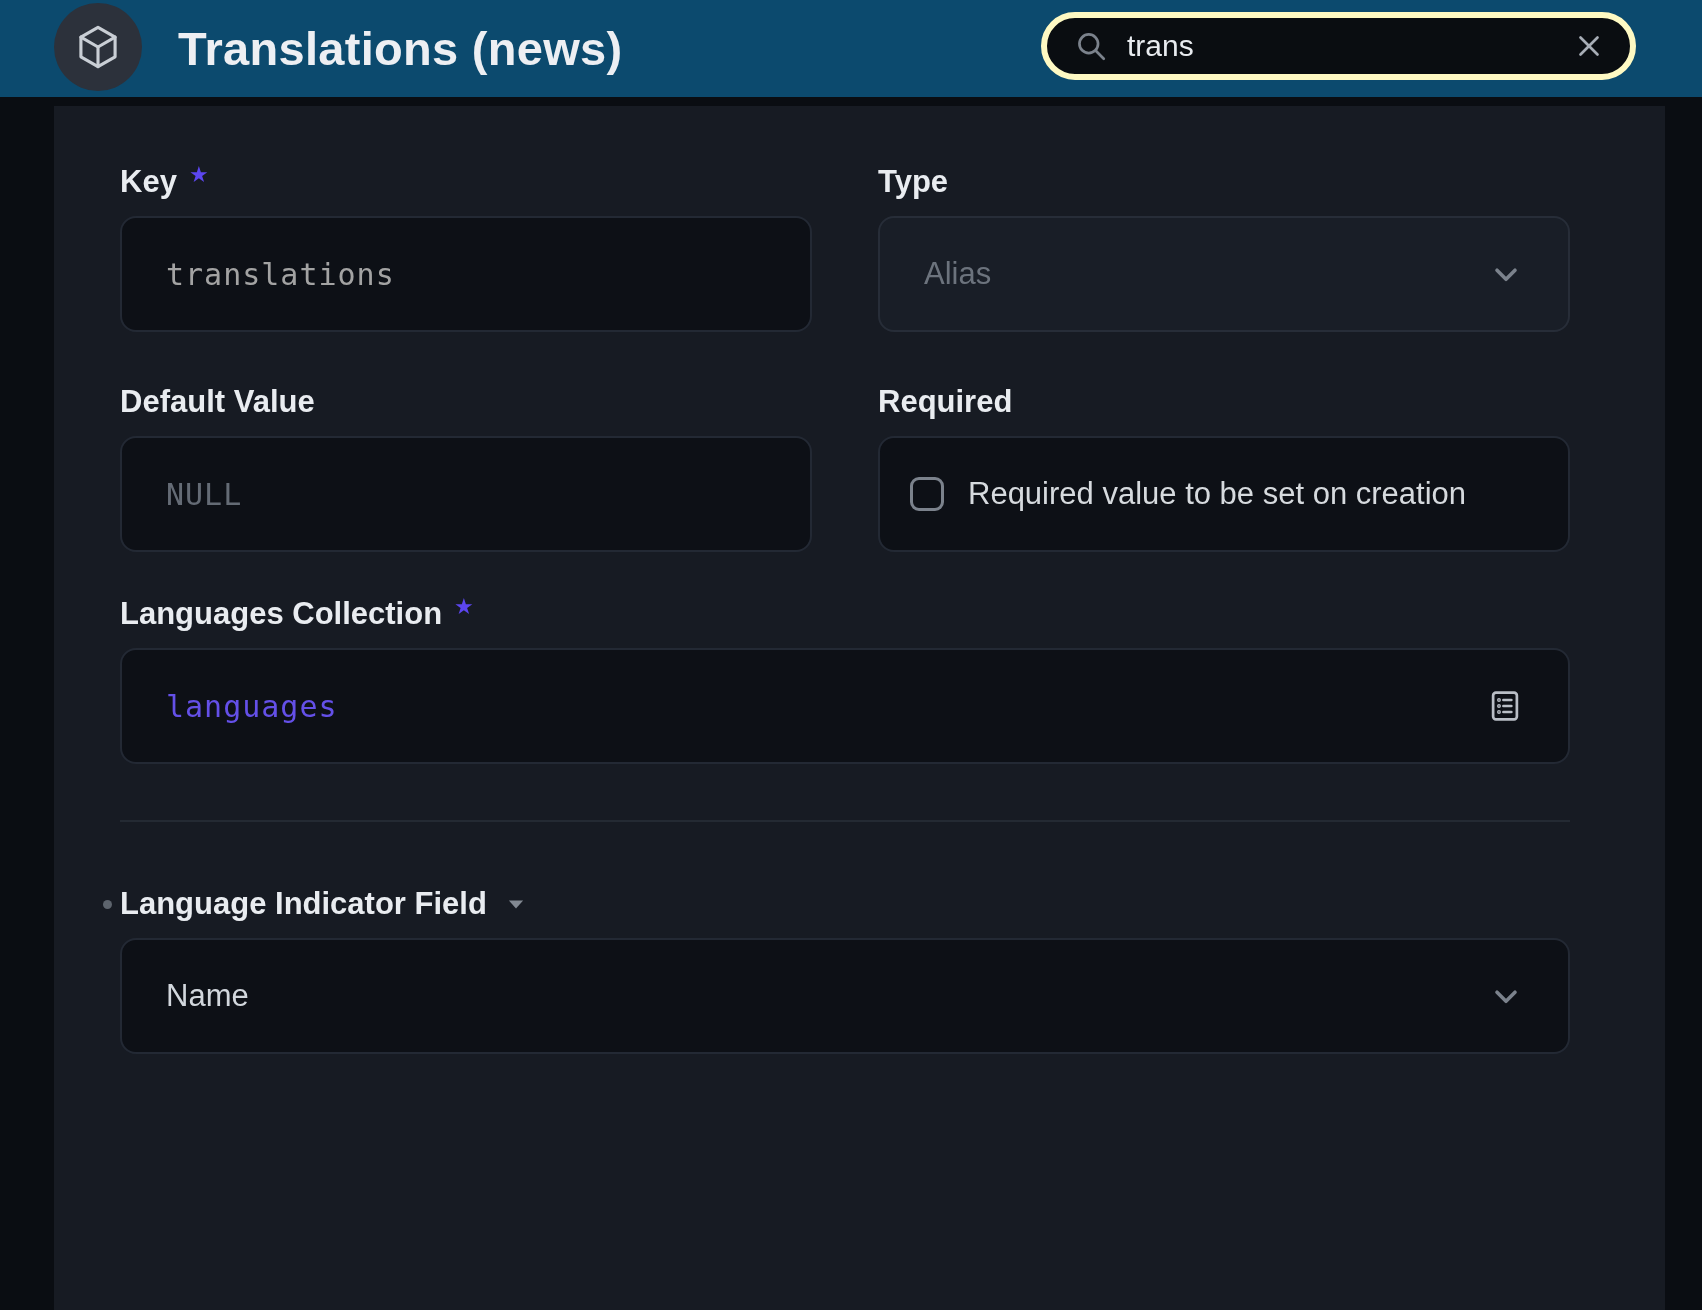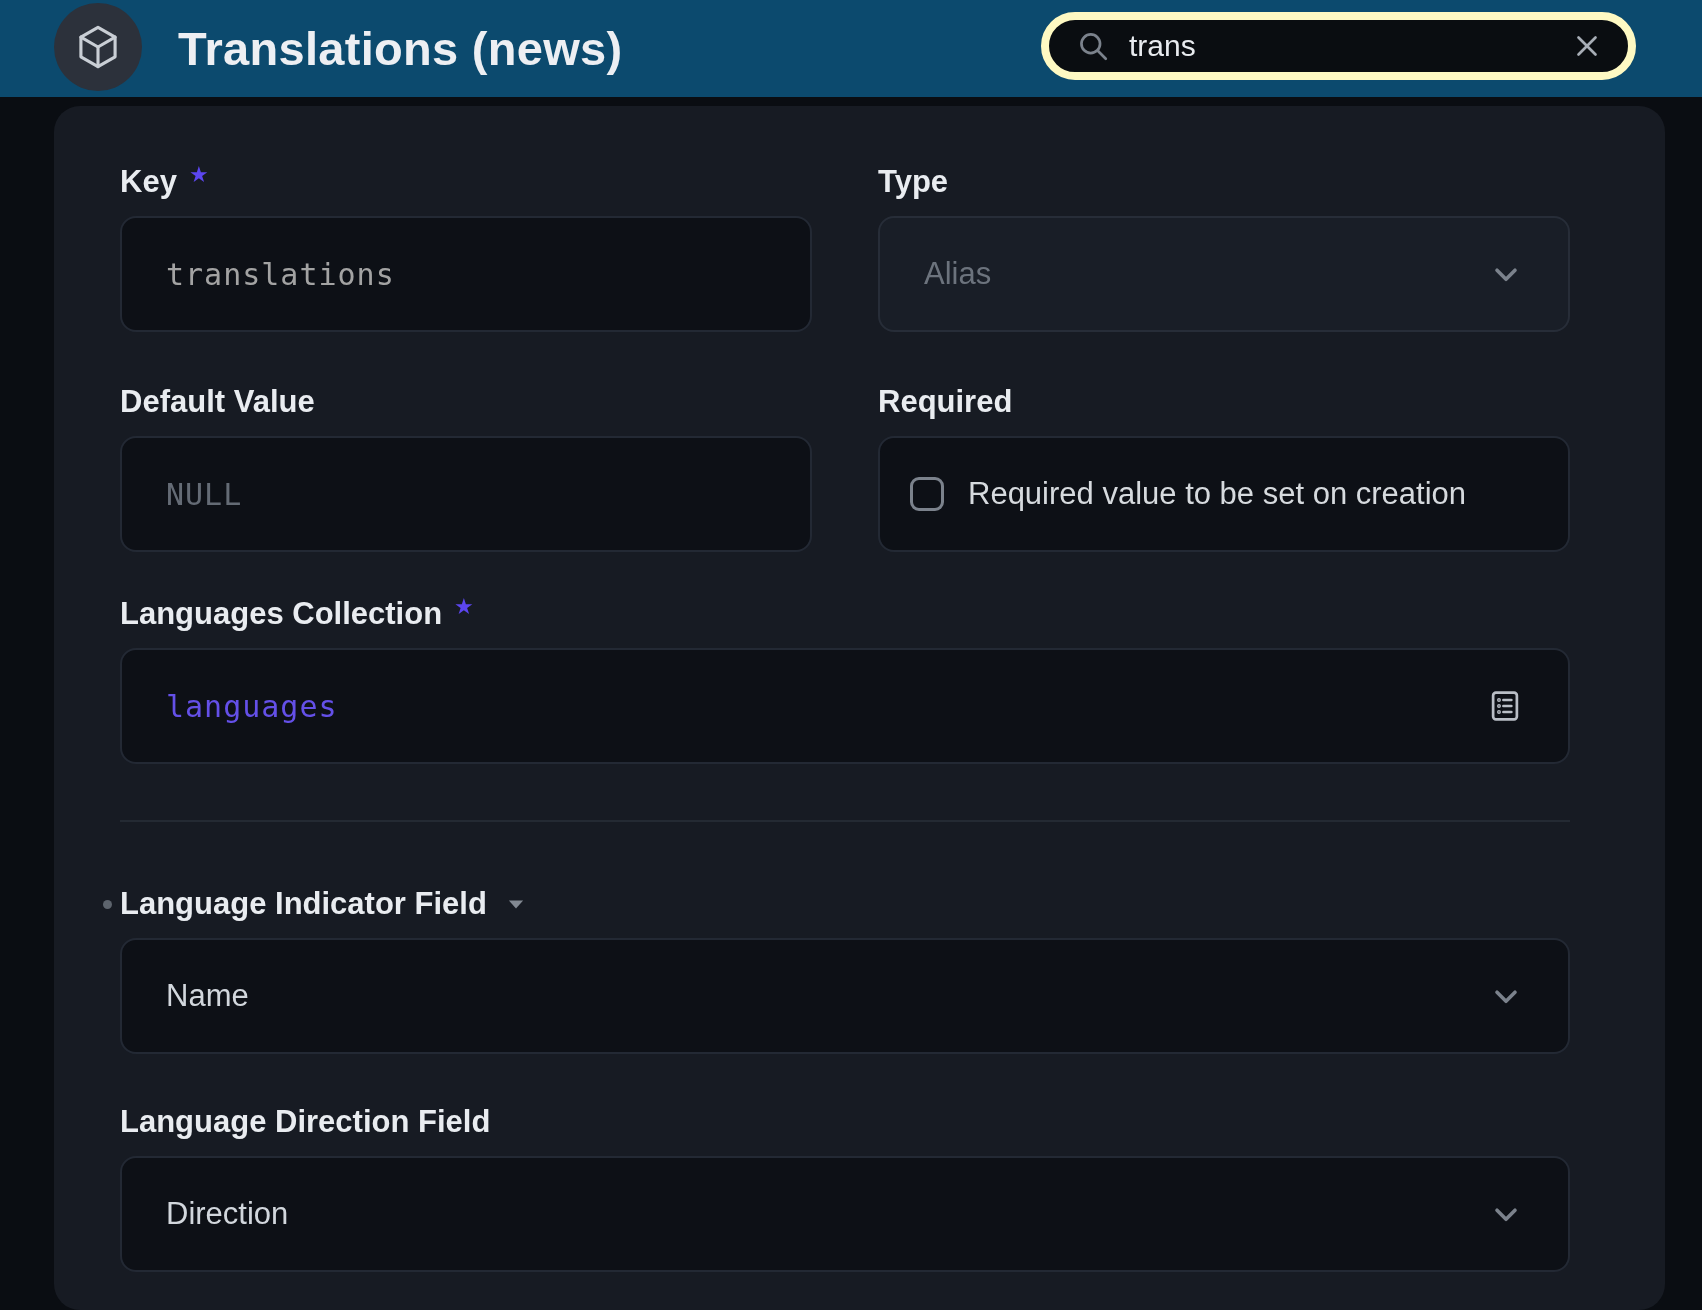--- a/index.html
+++ b/index.html
@@ -19,33 +19,32 @@
     border-radius:50%; background:#2c313b;
     display:flex; align-items:center; justify-content:center;
   }
   .page-title {
     position:absolute; left:178px; top:0; height:96px;
     display:flex; align-items:center;
     font-size:47px; font-weight:bold; color:#edeff3; letter-spacing:0.3px;
   }
   .search-pill {
     position:absolute; left:1041px; top:12px; width:595px; height:68px;
-    border:8px solid #fef9c3; border-radius:36px; background:#0a0d11;
+    border:6px solid #fef9c3; border-radius:36px; background:#0a0d11;
     display:flex; align-items:center; padding:0 24px 0 26px; gap:18px;
   }
   .search-pill input {
     flex:1; background:transparent; border:none; outline:none;
     color:#e8ebef; font-size:30px; font-family:"Liberation Sans", sans-serif;
   }
 
   
   .panel {
     position:absolute; left:54px; top:106px; width:1611px; height:1204px;
     background:#171b23;
-    border-radius:26px;
   }
   .content { position:absolute; left:66px; top:0; width:1450px; }
 
   .grid2 { display:grid; grid-template-columns:1fr 1fr; column-gap:66px; }
   .mt56 { margin-top:56px; }
   .mt50 { margin-top:50px; }
   .mt42 { margin-top:42px; }
   .mt62 { margin-top:62px; }
   .mt48 { margin-top:48px; }
 
@@ -207,28 +206,15 @@
       <div class="select">
         <span>Name</span>
         <span class="chev">
           <svg width="36" height="36" viewBox="0 0 24 24" fill="none" stroke="#7b828c" stroke-width="2.4" stroke-linecap="round" stroke-linejoin="round">
             <path d="M6 9.5 L12 15.5 L18 9.5"></path>
           </svg>
         </span>
       </div>
     </div>
 
-    <div>
-      <div class="field-label mt48">
-        <span>Language Direction Field</span>
-      </div>
-      <div class="select">
-        <span>Direction</span>
-        <span class="chev">
-          <svg width="36" height="36" viewBox="0 0 24 24" fill="none" stroke="#7b828c" stroke-width="2.4" stroke-linecap="round" stroke-linejoin="round">
-            <path d="M6 9.5 L12 15.5 L18 9.5"></path>
-          </svg>
-        </span>
-      </div>
-    </div>
 
   </div>
 </div>
 
 </body></html>

